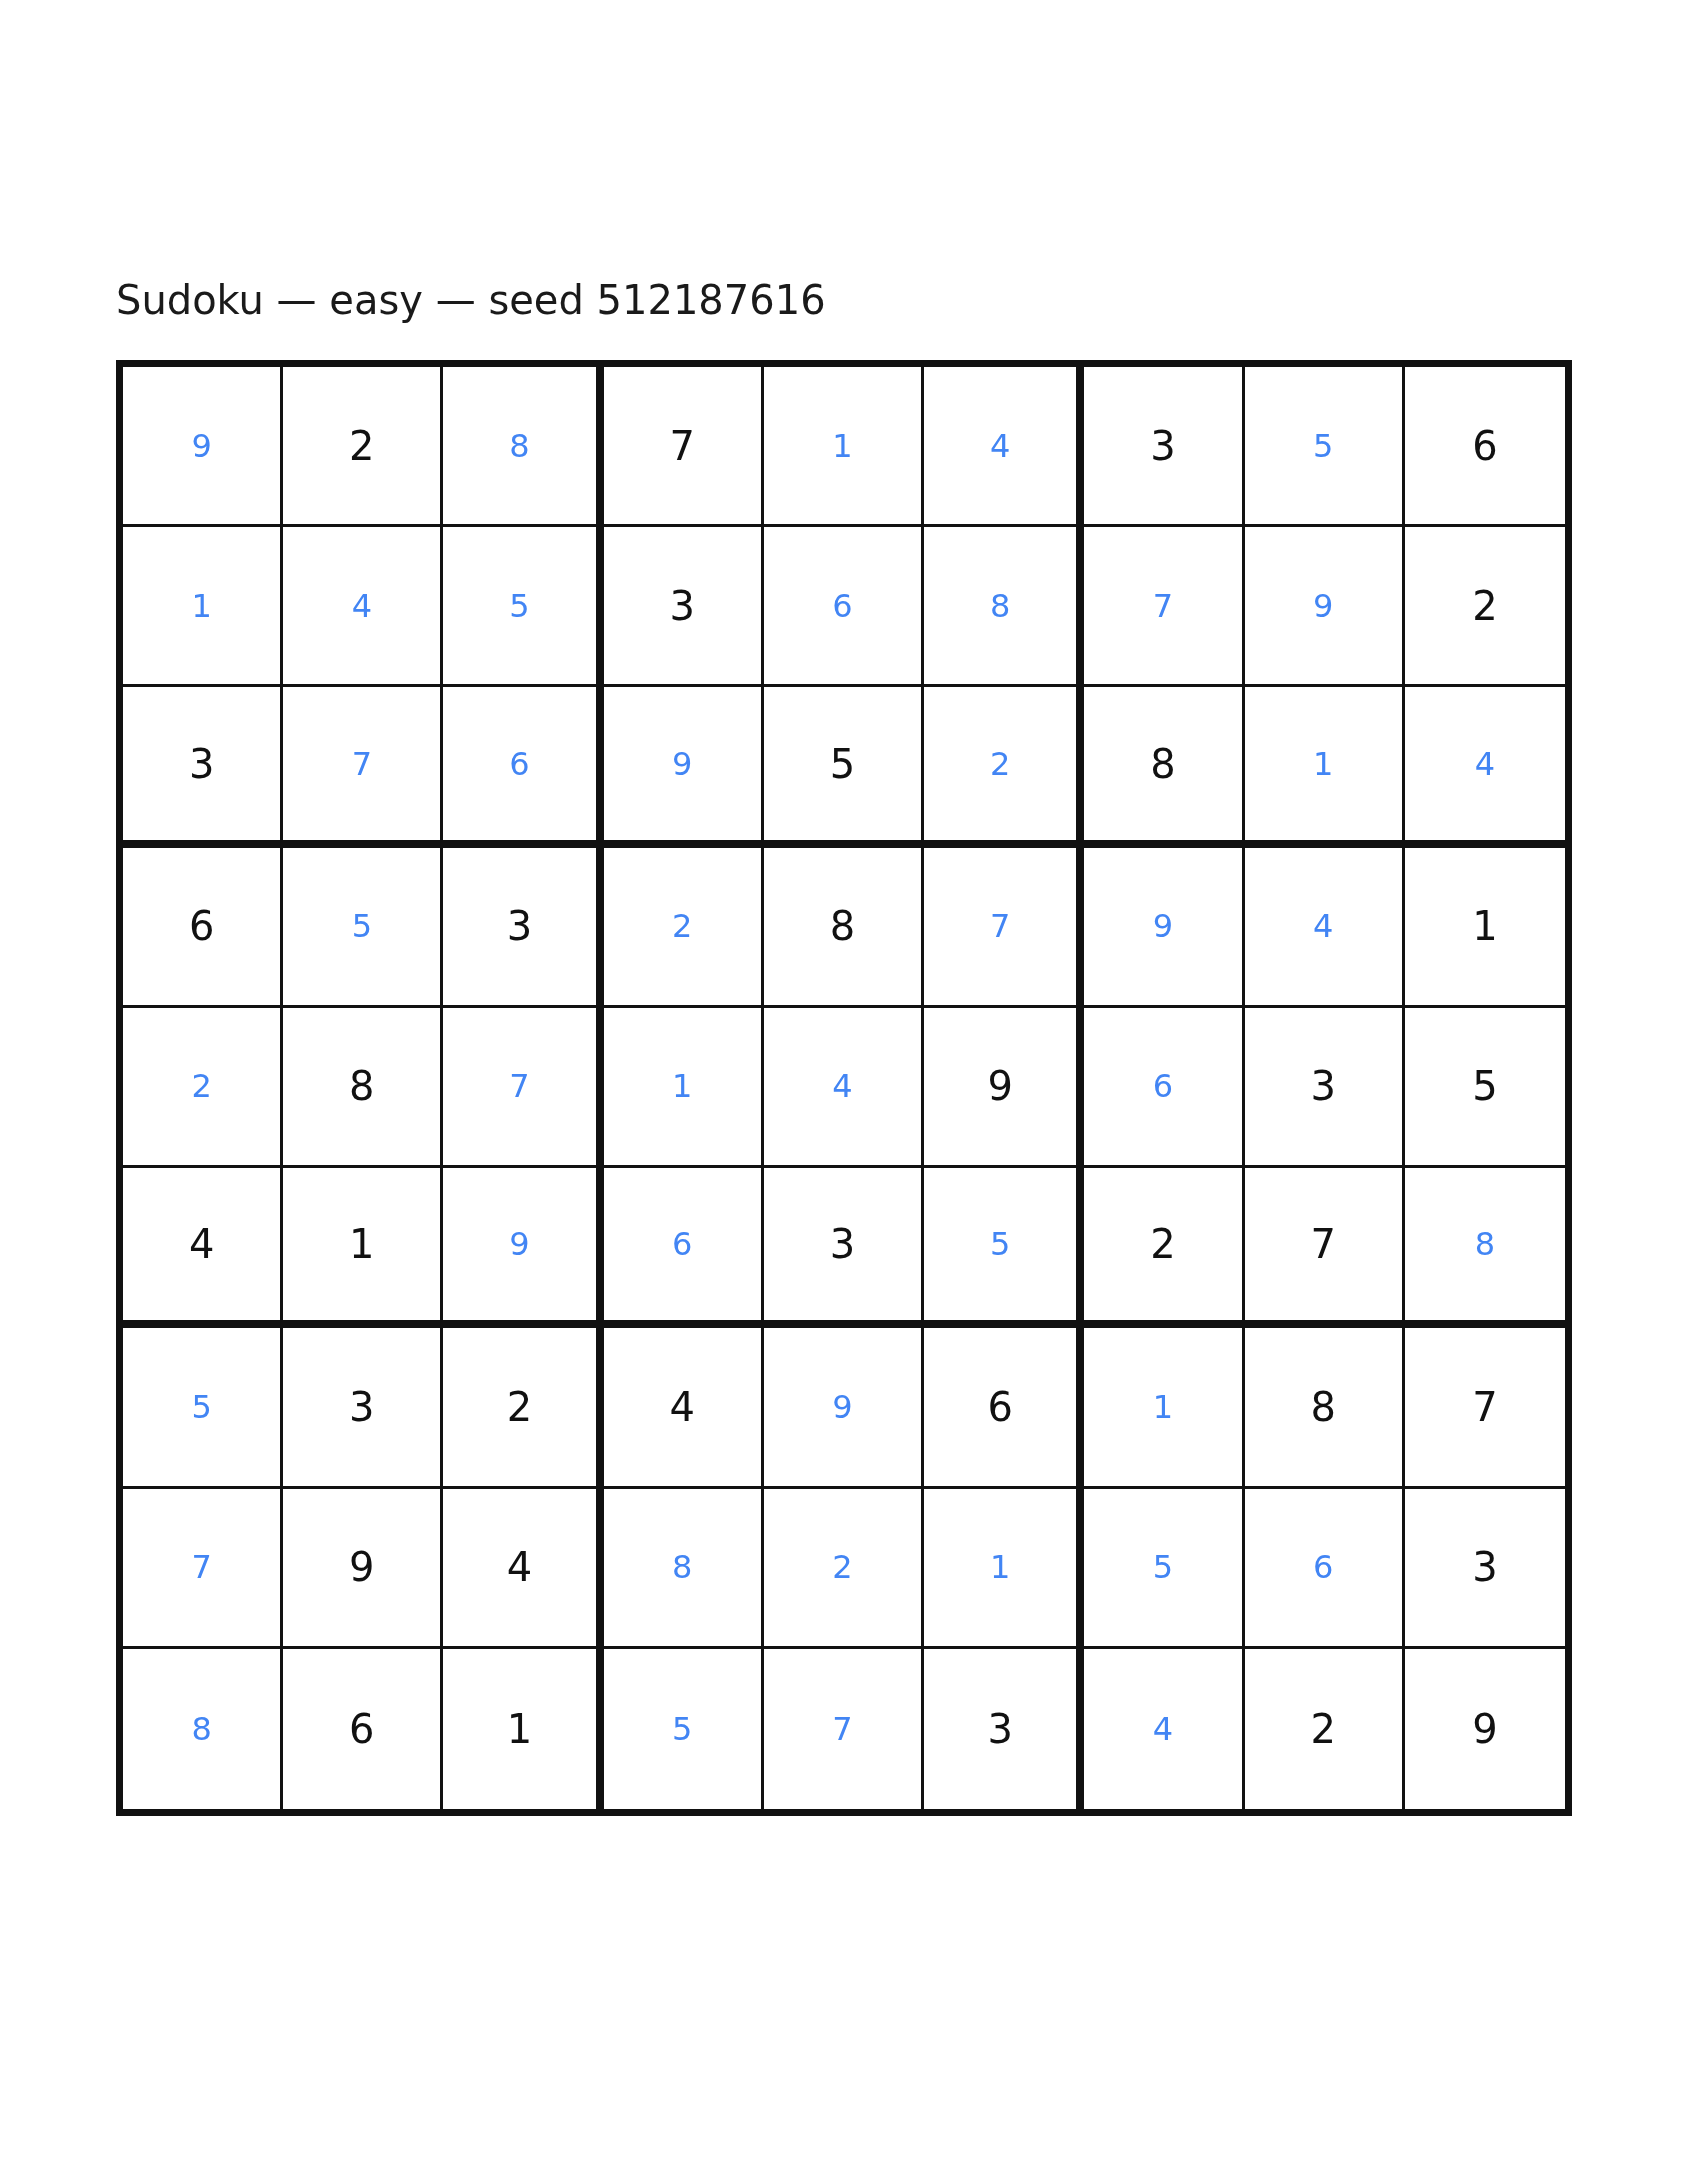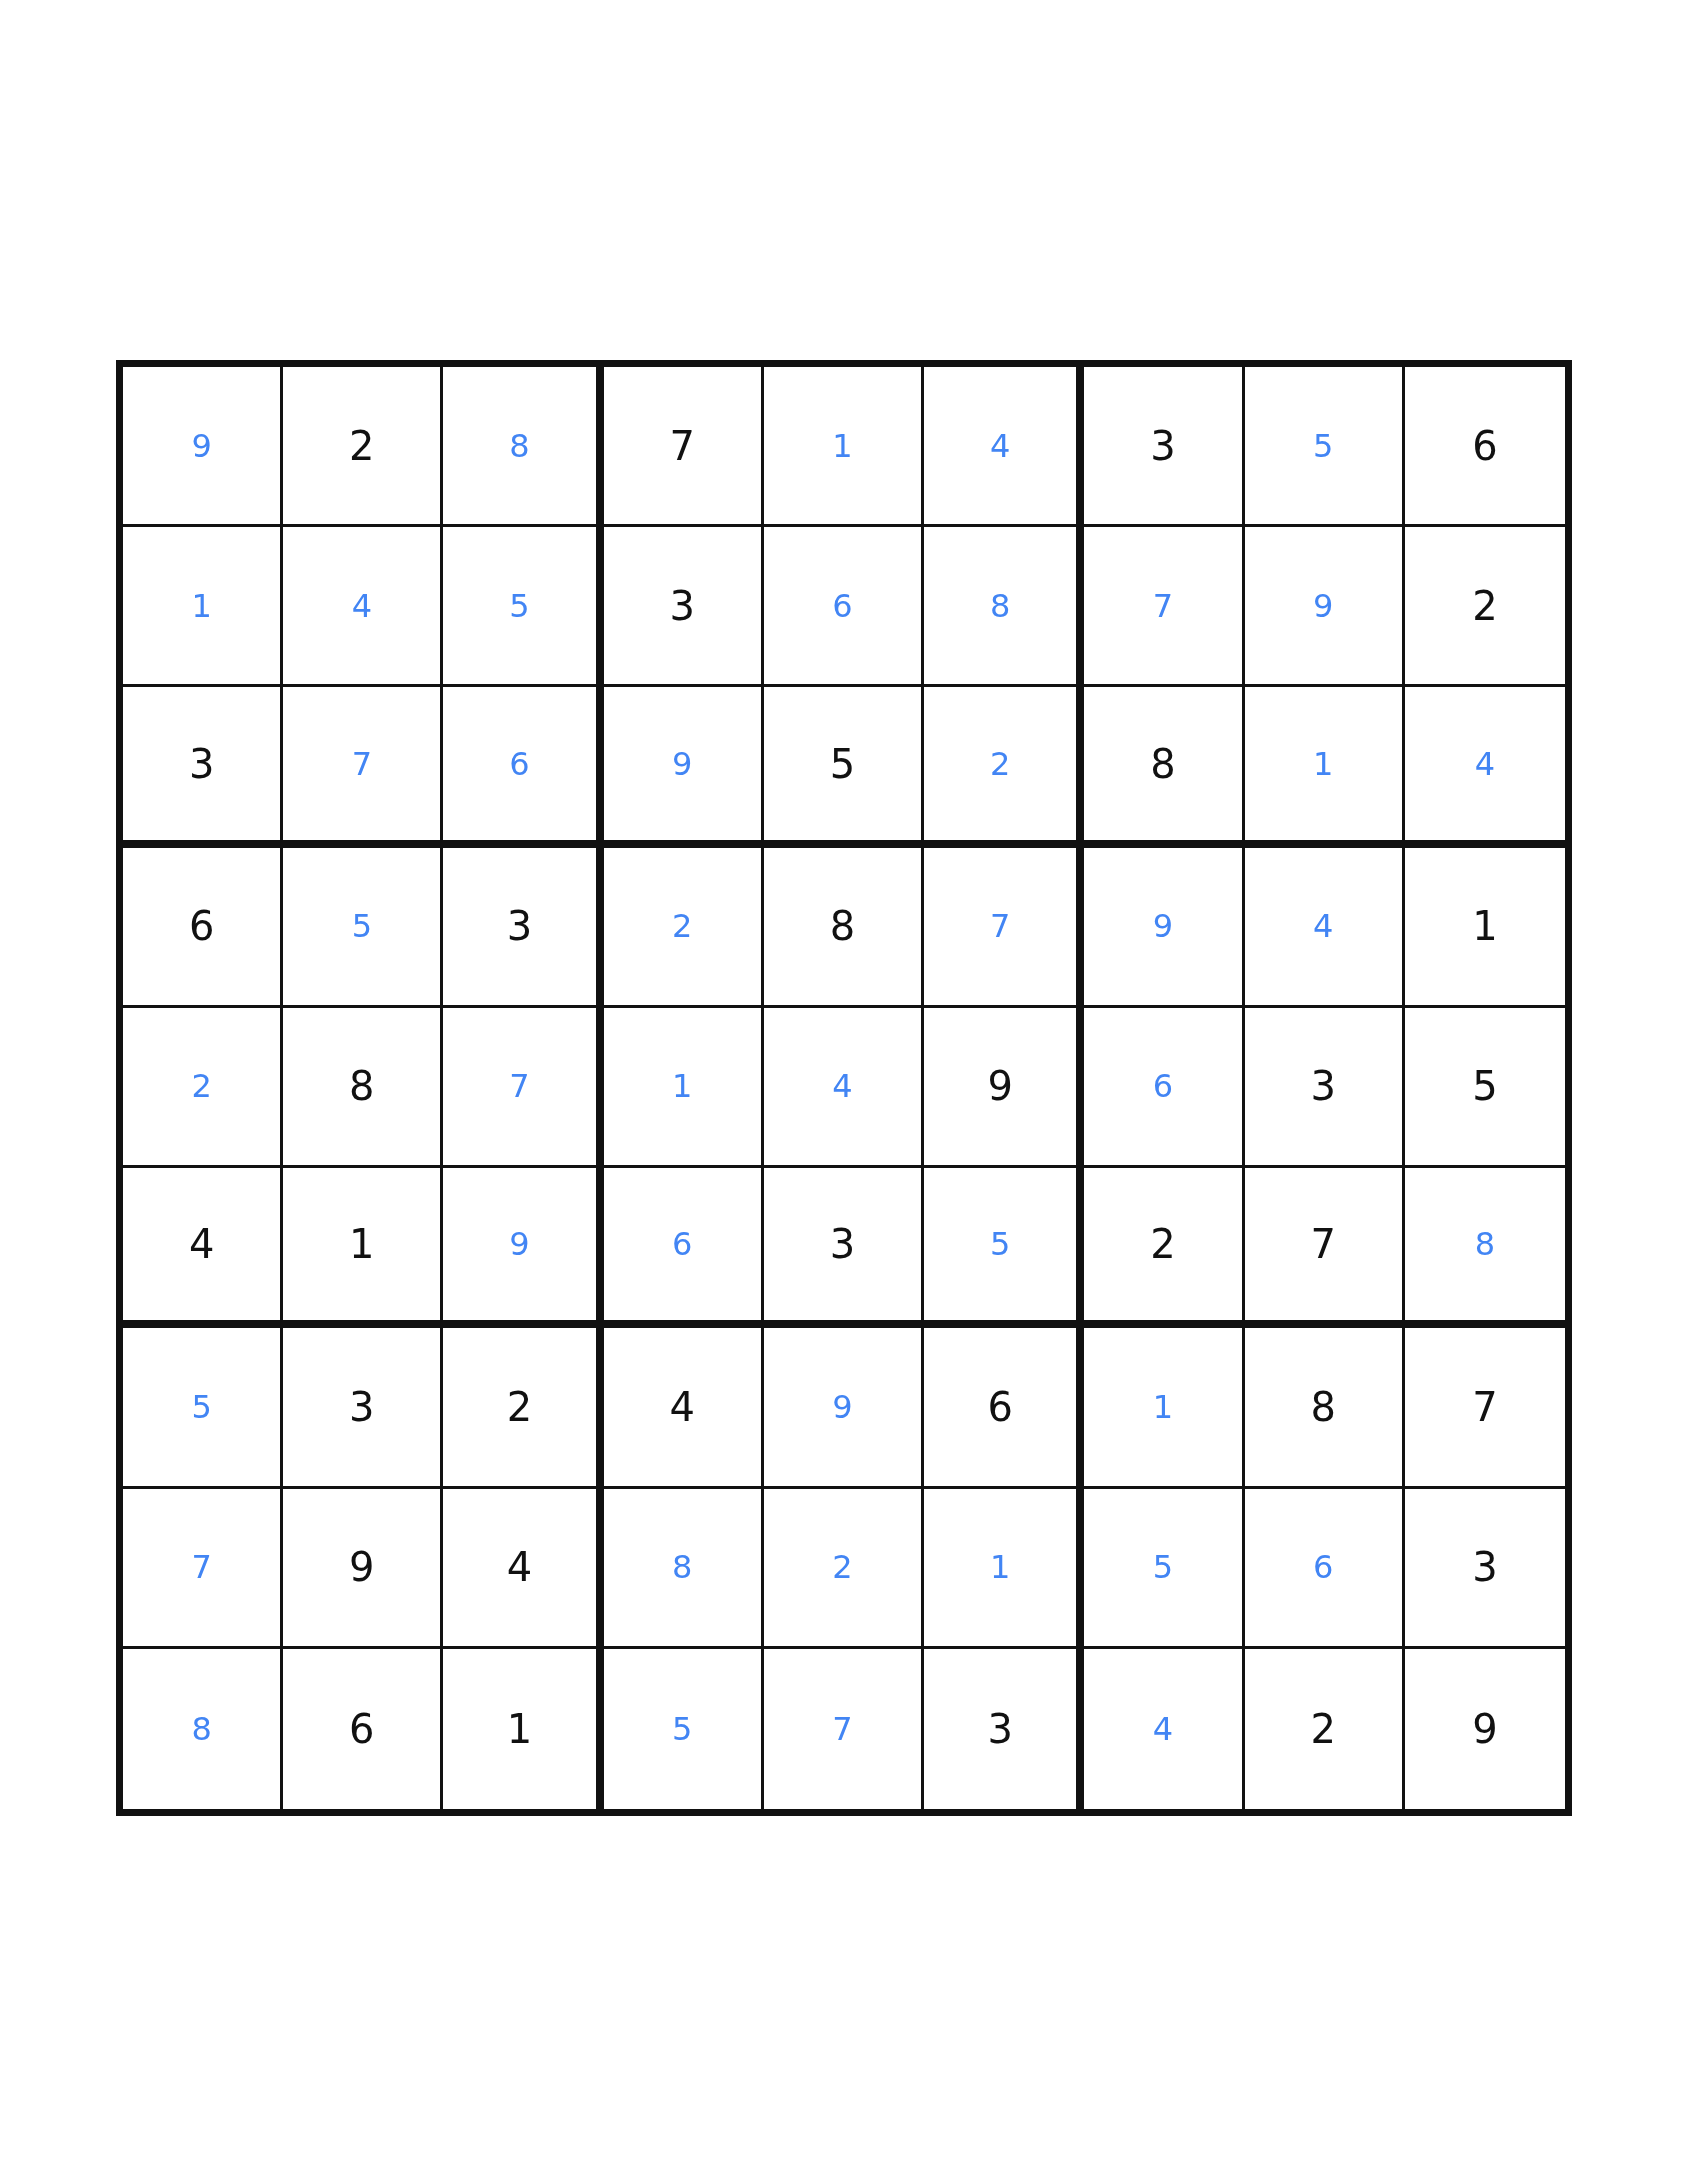--- a/index.html
+++ b/index.html
@@ -56,20 +56,21 @@
   }
   .cell.solved {
     font-size: 32px;
     color: var(--solved-color);
   }
 </style>
 </head>
 <body>
 
 <div class="page">
+  <div class="title">Sudoku — easy — seed 512187616</div>
   <div class="grid">
       <div class="cell solved">9</div>
       <div class="cell given">2</div>
       <div class="cell solved thick-r">8</div>
       <div class="cell given">7</div>
       <div class="cell solved">1</div>
       <div class="cell solved thick-r">4</div>
       <div class="cell given">3</div>
       <div class="cell solved">5</div>
       <div class="cell given last-c">6</div>

